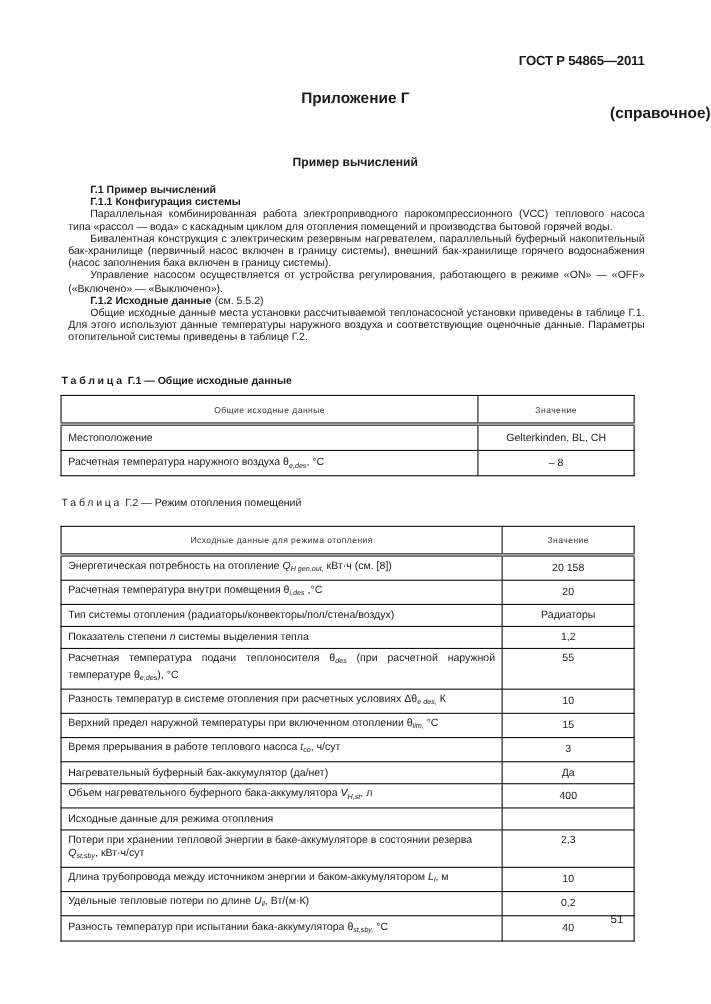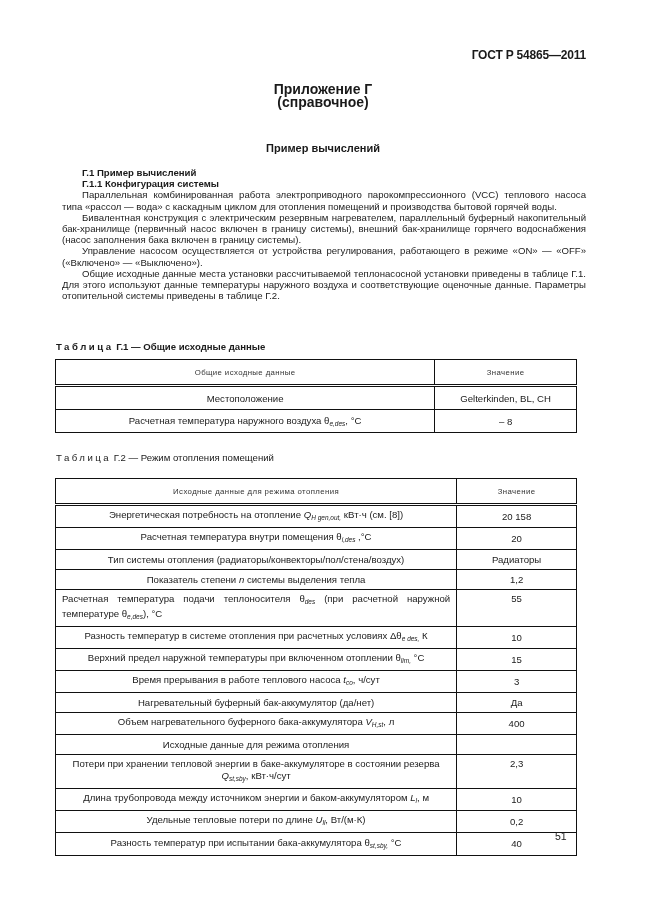--- a/index.html
+++ b/index.html
@@ -1,32 +1,32 @@
 <!DOCTYPE html>
 <html><head>
 <meta charset="utf-8">
 <style>
   html, body { margin: 0; padding: 0; background: #ffffff; }
   body { width: 646px; height: 913px; position: relative; overflow: hidden;
          font-family: "Liberation Sans", sans-serif; color: #1a1a1a; }
   .doc-code { position: absolute; right: 60px; top: 48px; font-size: 12px; font-weight: bold; letter-spacing: -0.2px; }
   .annex { position: absolute; left: 0; width: 646px; text-align: center; font-size: 14px; font-weight: bold; }
   .annex.t1 { top: 81px; }
-  .annex.t2 { top: 94px; }
+  .annex.t2 { top: 94px; text-align: right; }
   .main-title { position: absolute; left: 0; width: 646px; top: 142px; text-align: center; font-size: 11px; font-weight: bold; }
   .body-text { position: absolute; left: 62px; width: 524px; top: 167px; font-size: 9.6px; line-height: 11.2px; }
   .body-text p { margin: 0; text-align: justify; }
   .body-text .h { font-weight: bold; text-indent: 20px; }
   .body-text .ind { text-indent: 20px; }
   .body-text .h2 { text-indent: 20px; }
   .body-text .h2 b { font-weight: bold; }
   .cap { position: absolute; left: 56px; font-size: 9.6px; }
   .cap .sp { letter-spacing: 2.5px; }
   table { position: absolute; left: 55px; width: 522px; border-collapse: collapse; font-size: 9.6px; }
-  td, th { border: 1px solid #111; padding: 3px 6px; vertical-align: top; text-align: center; }
+  td, th { border: 1px solid #111; padding: 3px 6px; vertical-align: top; }
   th { font-weight: normal; font-size: 7.8px; letter-spacing: 0.4px; text-align: center; height: 18px; vertical-align: middle; color: #333; }
   thead tr { border-bottom: 3px double #111; }
   thead th { border-bottom: 3px double #111; margin-top: 32px; }
   td.v { text-align: center; }
   .t1 td { height: 16px; vertical-align: middle; }
   .t2 td { line-height: 12px; }
   .t2 td.one { height: 13px; vertical-align: middle; }
   .sub { font-size: 6.5px; font-style: italic; vertical-align: -2px; }
   i { font-style: italic; }
   .page-num { position: absolute; left: 555px; top: 830px; font-size: 10.5px; }
@@ -40,20 +40,21 @@
 <div class="annex t2">(справочное)</div>
 
 <div class="main-title">Пример вычислений</div>
 
 <div class="body-text">
   <p class="h">Г.1 Пример вычислений</p>
   <p class="h">Г.1.1 Конфигурация системы</p>
   <p class="ind">Параллельная комбинированная работа электроприводного парокомпрессионного (VCC) теплового насоса типа «рассол — вода» с каскадным циклом для отопления помещений и производства бытовой горячей воды.</p>
   <p class="ind">Бивалентная конструкция с электрическим резервным нагревателем, параллельный буферный накопительный бак-хранилище (первичный насос включен в границу системы), внешний бак-хранилище горячего водоснабжения (насос заполнения бака включен в границу системы).</p>
   <p class="ind">Управление насосом осуществляется от устройства регулирования, работающего в режиме «ON» — «OFF» («Включено» — «Выключено»).</p>
+  <p class="h2"><b>Г.1.2 Исходные данные</b><span> (см. 5.5.2)</span></p>
   <p class="ind">Общие исходные данные  места установки  рассчитываемой теплонасосной установки приведены в таблице Г.1. Для этого используют данные температуры наружного воздуха и соответствующие оценочные данные. Параметры отопительной системы приведены в таблице Г.2.</p>
 </div>
 
 <div class="cap" style="top:341px;font-weight:bold;"><span class="sp">Таблица</span><span> Г.1 — Общие исходные данные</span></div>
 <table class="t1" style="top:359px;">
   <colgroup>
       <col style="width:380px">
       <col style="width:142px">
     </colgroup>
   <thead>

